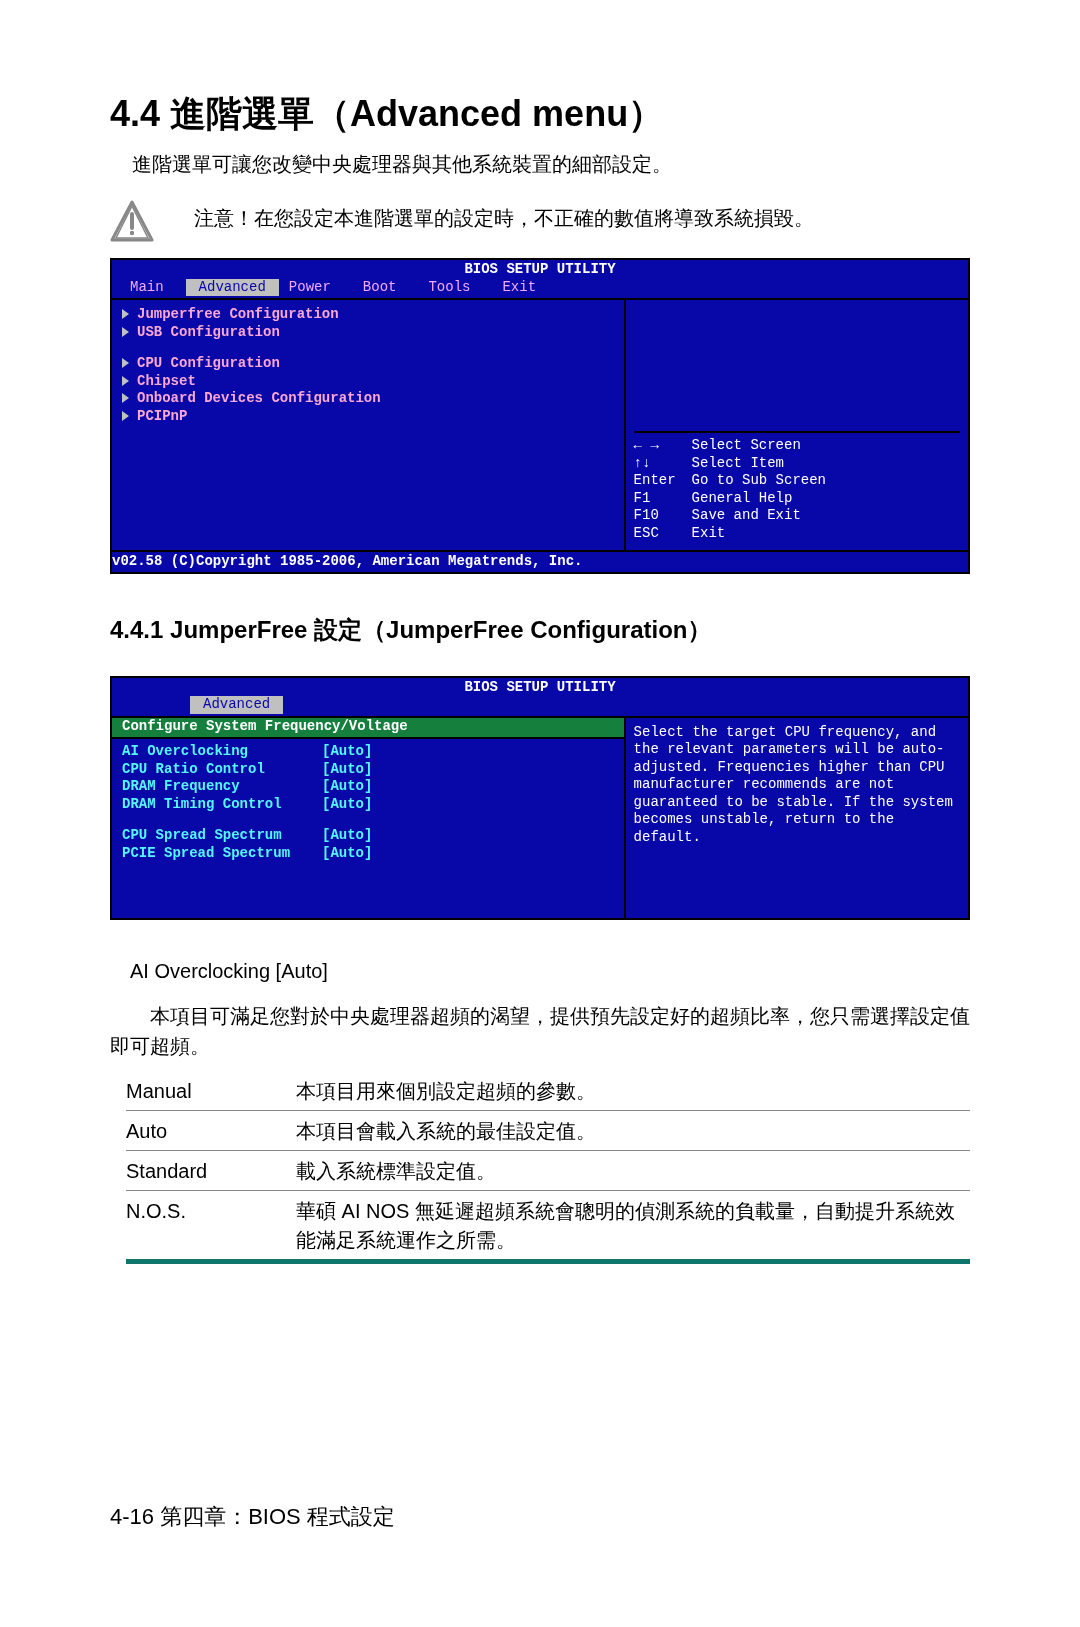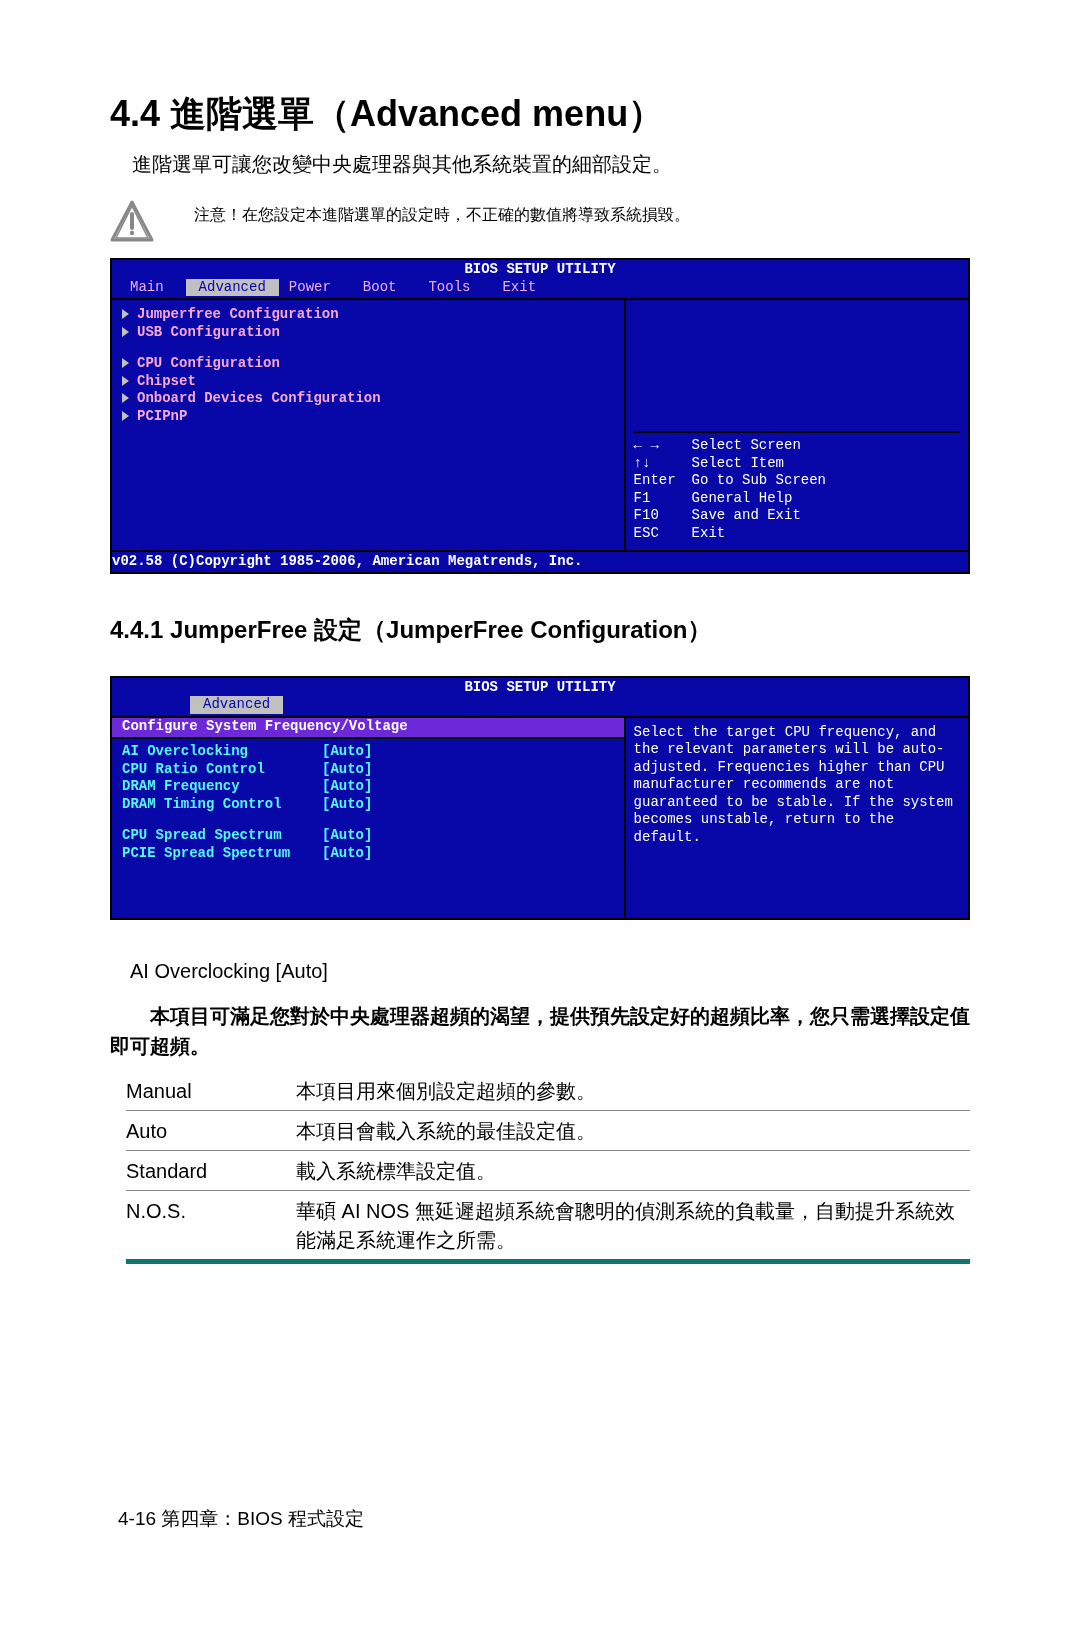--- a/index.html
+++ b/index.html
@@ -30,21 +30,21 @@
     align-items: flex-start;
     margin-bottom: 14px;
   }
   .warning-icon {
     width: 44px;
     height: 44px;
     flex: 0 0 44px;
     margin-right: 40px;
   }
   .warning-text {
-    font-size: 16px;
+    font-size: 20px;
     line-height: 1.4;
     flex: 1;
     padding-top: 4px;
   }
   
   .bios-box {
     border: 2px solid #000;
     background: #0808a8;
     color: #fff;
     font-family: "Courier New", monospace;
@@ -123,21 +123,21 @@
   .bios-footer {
     text-align: left;
     border-top: 2px solid #000;
     padding: 1px 0;
     font-weight: bold;
   }
   
   .bios-box.small .bios-body { min-height: 200px; }
   .bios-left .cfg-header {
     color: #fff;
-    background: #6d28d9;
+    background: #15803d;
     font-weight: bold;
     margin: 0 -10px 4px -10px;
     padding: 0 10px 2px 10px;
     border-bottom: 2px solid #000;
   }
   .cfg-row {
     color: #56f6ff;
     font-weight: bold;
     display: flex;
   }
@@ -158,40 +158,39 @@
   h3.item-title {
     font-size: 20px;
     font-weight: normal;
     margin: 20px 0 18px 20px;
   }
   .desc {
     font-size: 20px;
     line-height: 1.5;
     margin: 0 0 10px 0;
     text-indent: 2em;
-    font-weight: bold;
   }
   .options-table {
     margin: 0 0 0 16px;
   }
   .opt-row {
     display: flex;
     border-bottom: 1px solid #888;
     padding: 6px 0 4px 0;
     font-size: 20px;
     line-height: 1.45;
   }
   .opt-row:last-child { border-bottom: 5px solid #0f766e; }
   .opt-key { flex: 0 0 170px; }
   .opt-val { flex: 1; }
   .footer {
     position: absolute;
     bottom: 95px;
-    left: 118px;
-    font-size: 19px;
+    left: 110px;
+    font-size: 22px;
   }
 </style>
 </head>
 <body>
 
 <div class="page">
   <h1 class="section-title">4.4 進階選單（Advanced menu）</h1>
   <p class="intro">進階選單可讓您改變中央處理器與其他系統裝置的細部設定。</p>
 
   <div class="warning-row">

